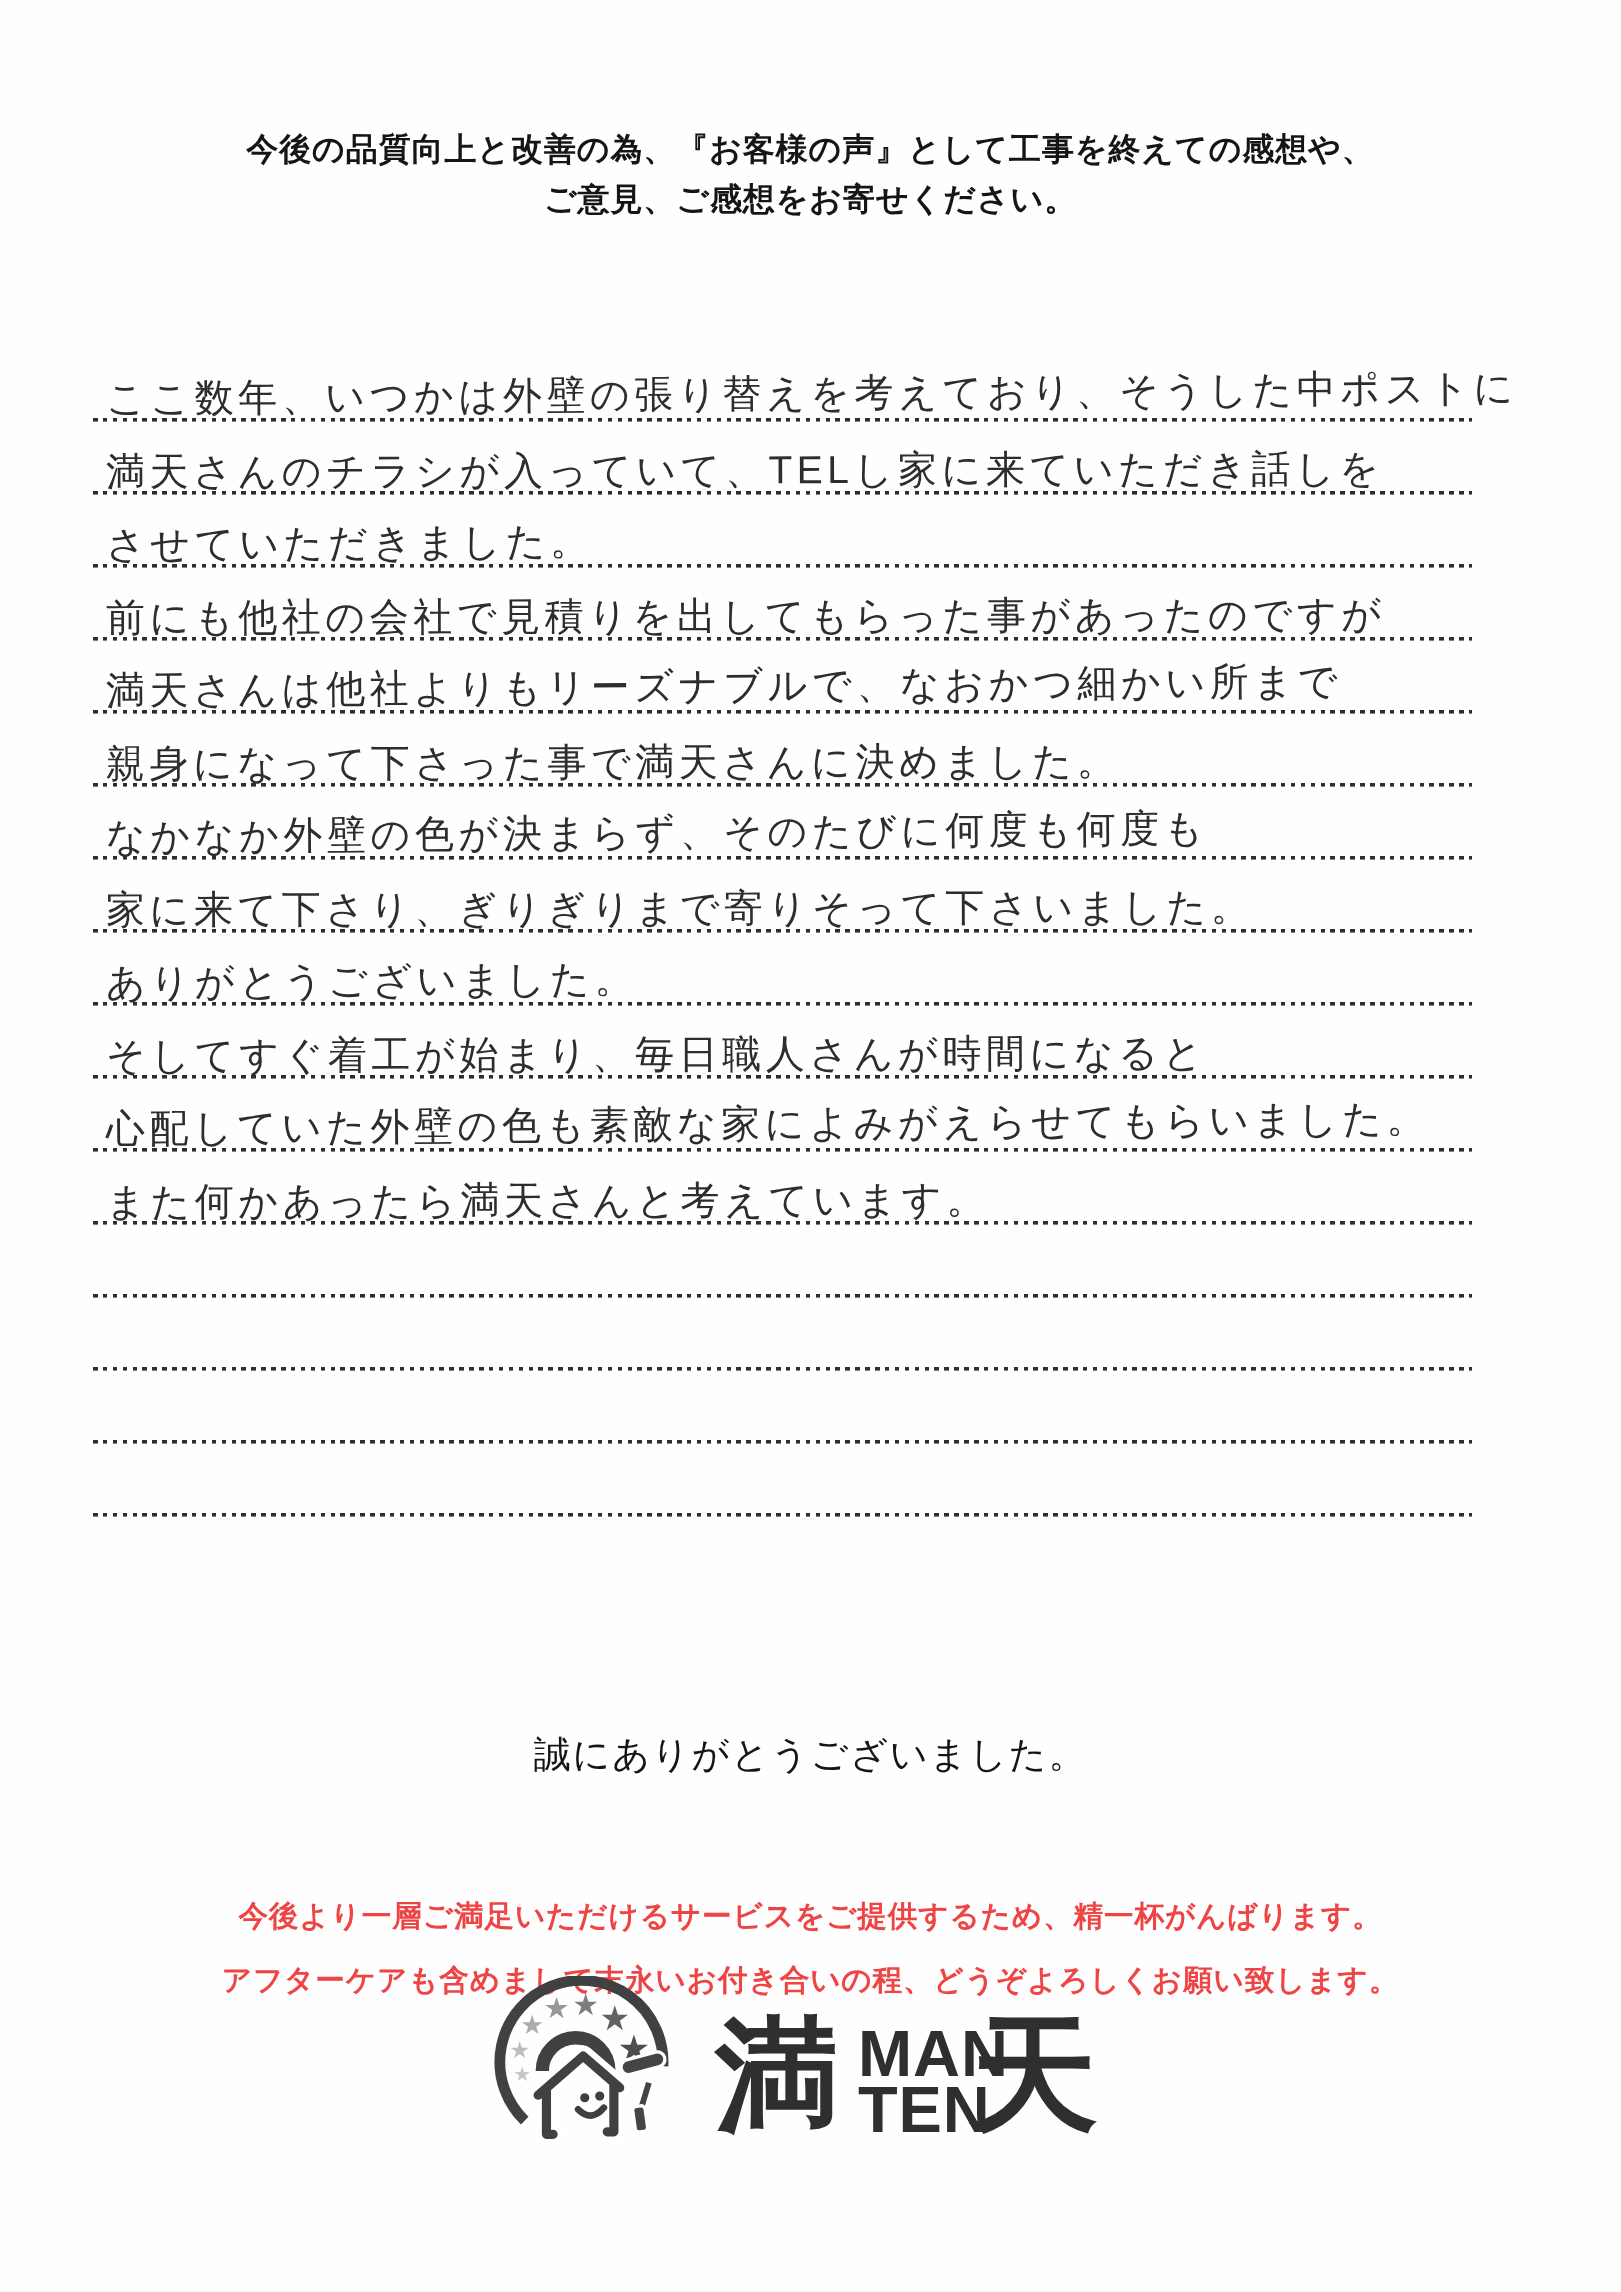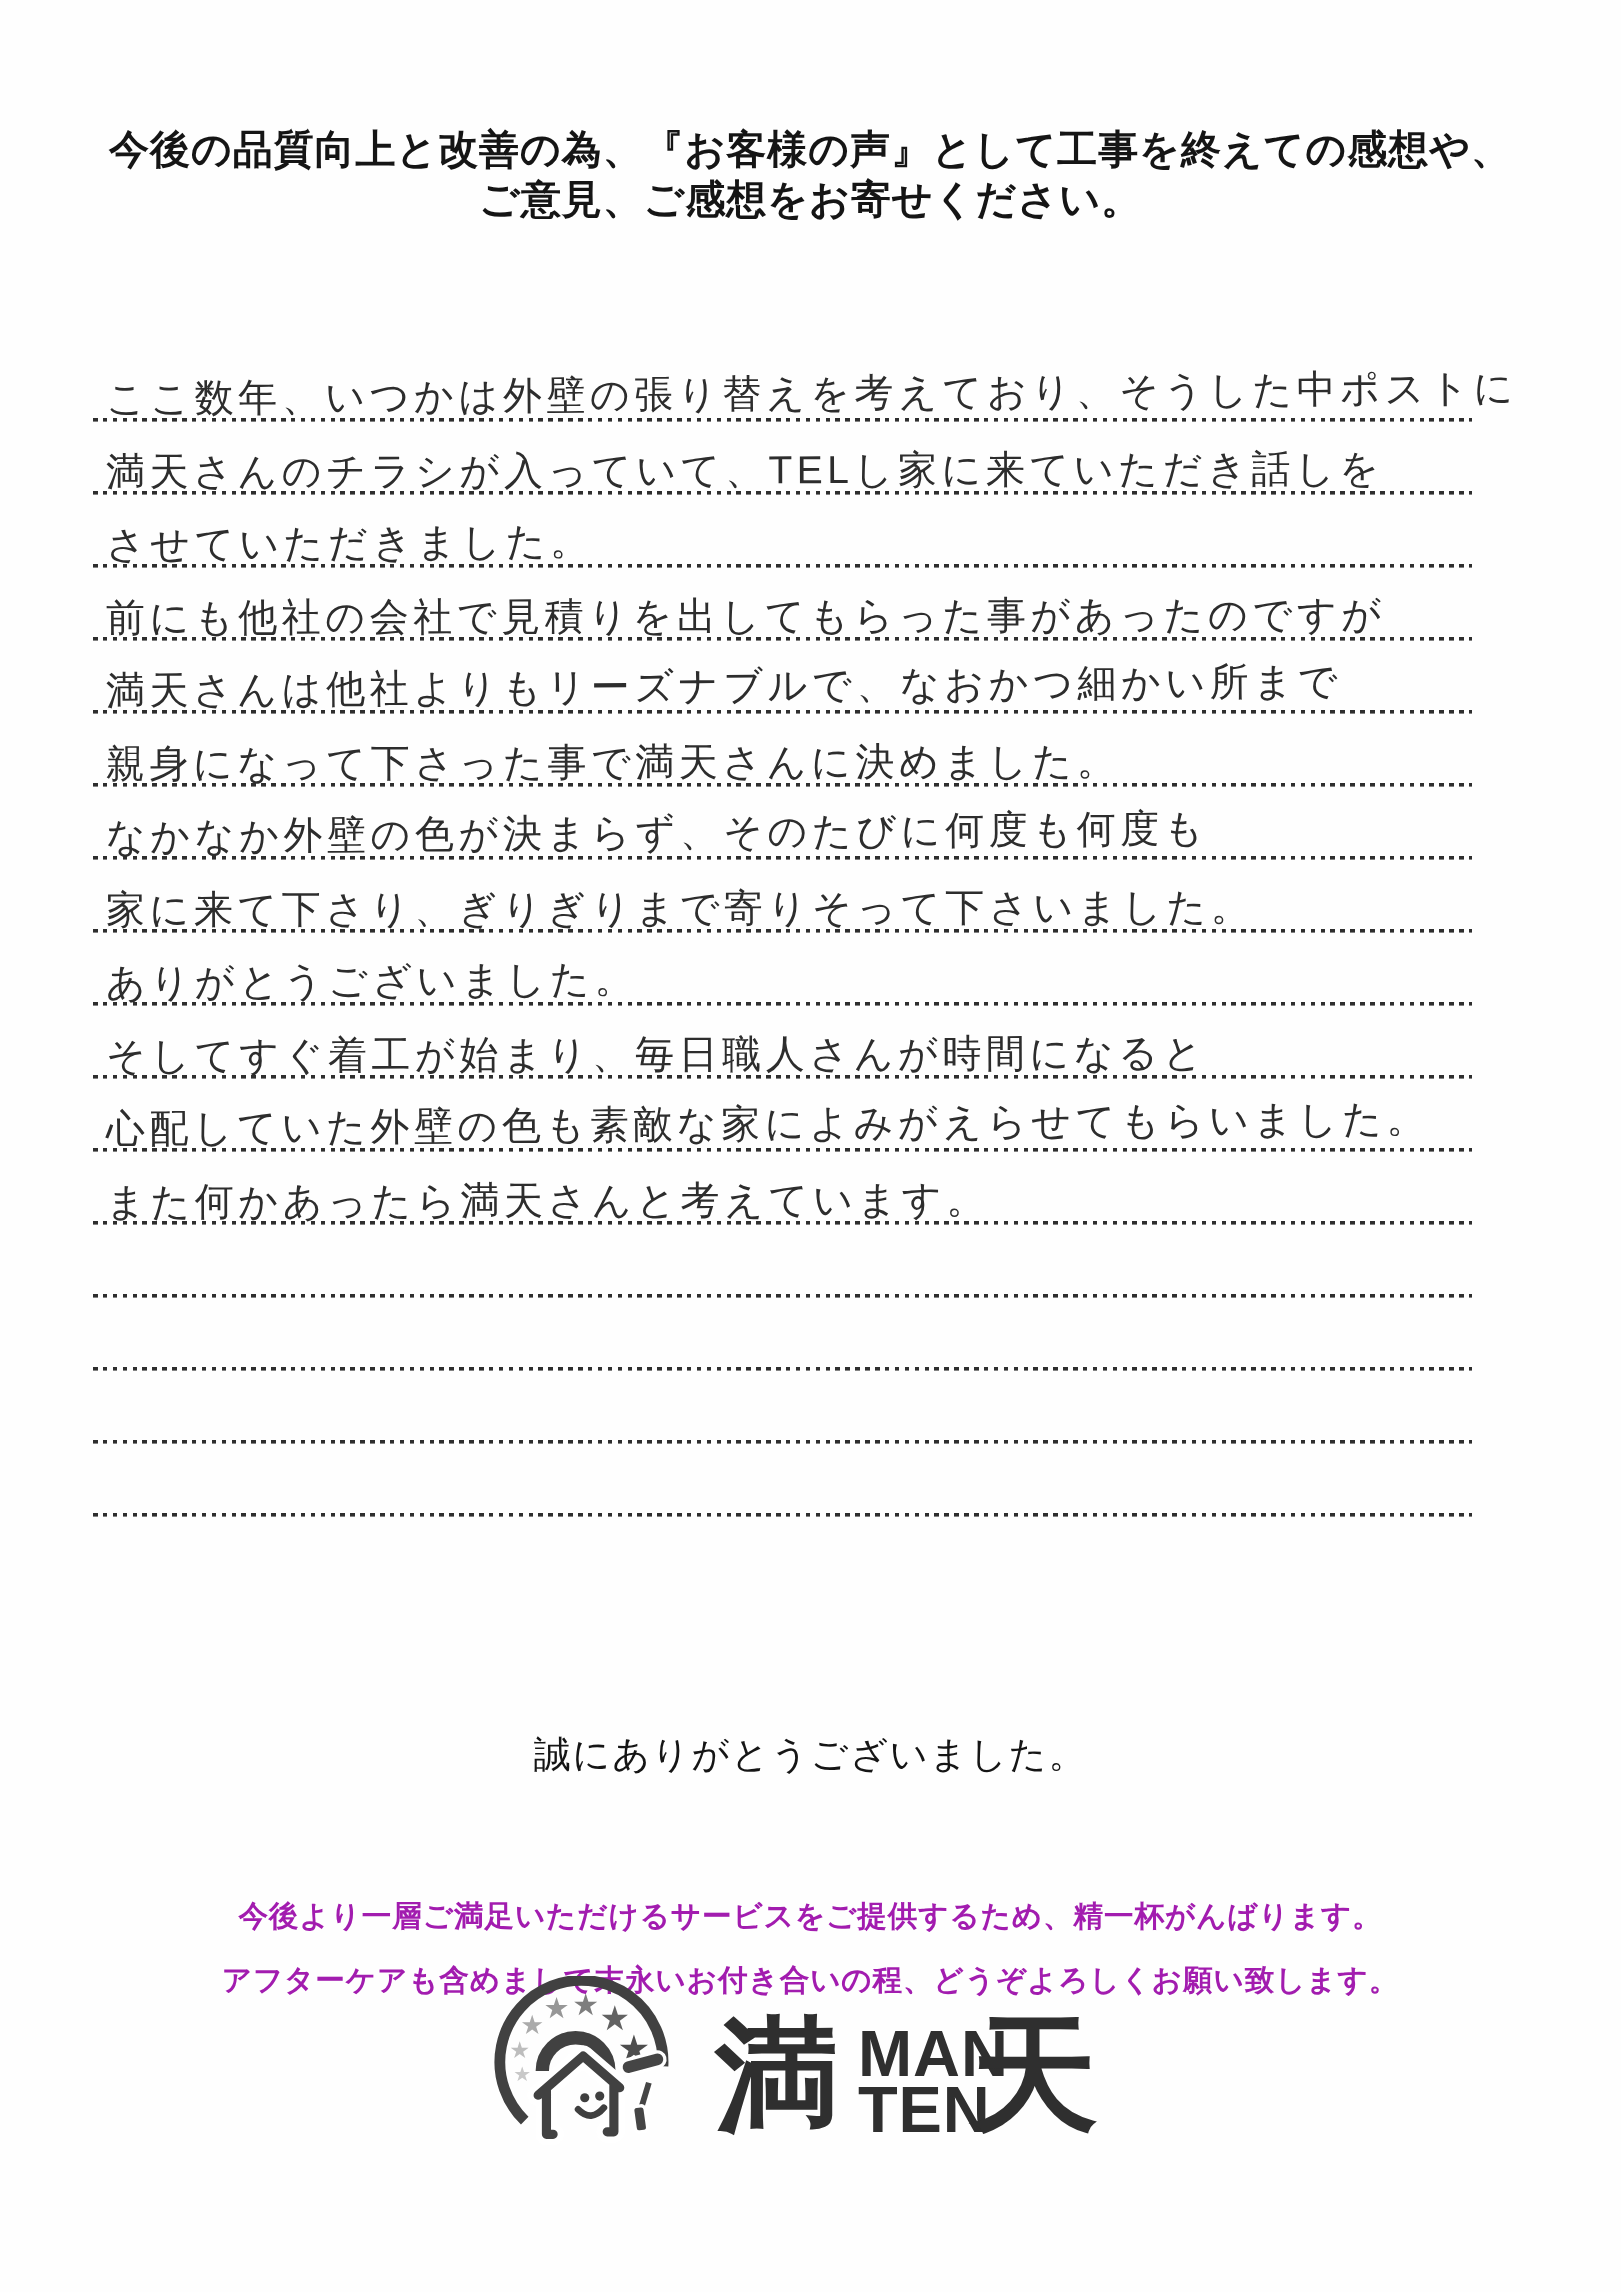--- a/index.html
+++ b/index.html
@@ -7,21 +7,21 @@
     position:relative;
     width:1621px;height:2293px;
     background:#fefefe;
     overflow:hidden;
     font-family:"Liberation Sans","DejaVu Sans",sans-serif;
   }
   
   .intro{
     position:absolute;top:124px;left:0;width:100%;
     text-align:center;
-    font-size:40px;font-weight:700;line-height:50px;
+    font-size:32px;font-weight:700;line-height:50px;
     color:#151515;letter-spacing:0.9px;
   }
   
   .hw-section{position:absolute;top:349px;left:93px;width:1379px;}
   .hw-row{
     position:relative;height:73px;
     background-image:repeating-linear-gradient(90deg,#2e2e2e 0 4.5px,transparent 4.5px 9.9px);
     background-size:100% 3.6px;
     background-position:0 100%;
     background-repeat:no-repeat;
@@ -37,21 +37,21 @@
   .hw-row:nth-child(even) .hand{transform:rotate(-0.15deg);}
   
   .thanks{
     position:absolute;top:1730px;left:0;width:100%;
     text-align:center;font-size:37px;font-weight:400;color:#151515;
     letter-spacing:1.8px;
   }
   .closing{
     position:absolute;top:1884px;left:0;width:100%;
     text-align:center;font-size:29.6px;font-weight:700;line-height:64px;
-    color:#a21caf;letter-spacing:0.9px;
+    color:#ef4444;letter-spacing:0.9px;
   }
   
   .logo{position:absolute;left:0;top:0;width:100%;height:100%;pointer-events:none;}
   .logo-emblem{position:absolute;left:494px;top:1976px;}
   .logo-kanji{
     position:absolute;color:#2f2f2f;font-weight:900;line-height:1;
   }
   .kanji-man{left:715px;top:2013px;font-size:124px;}
   .kanji-ten{left:971px;top:2011px;font-size:127px;}
   .logo-latin{

